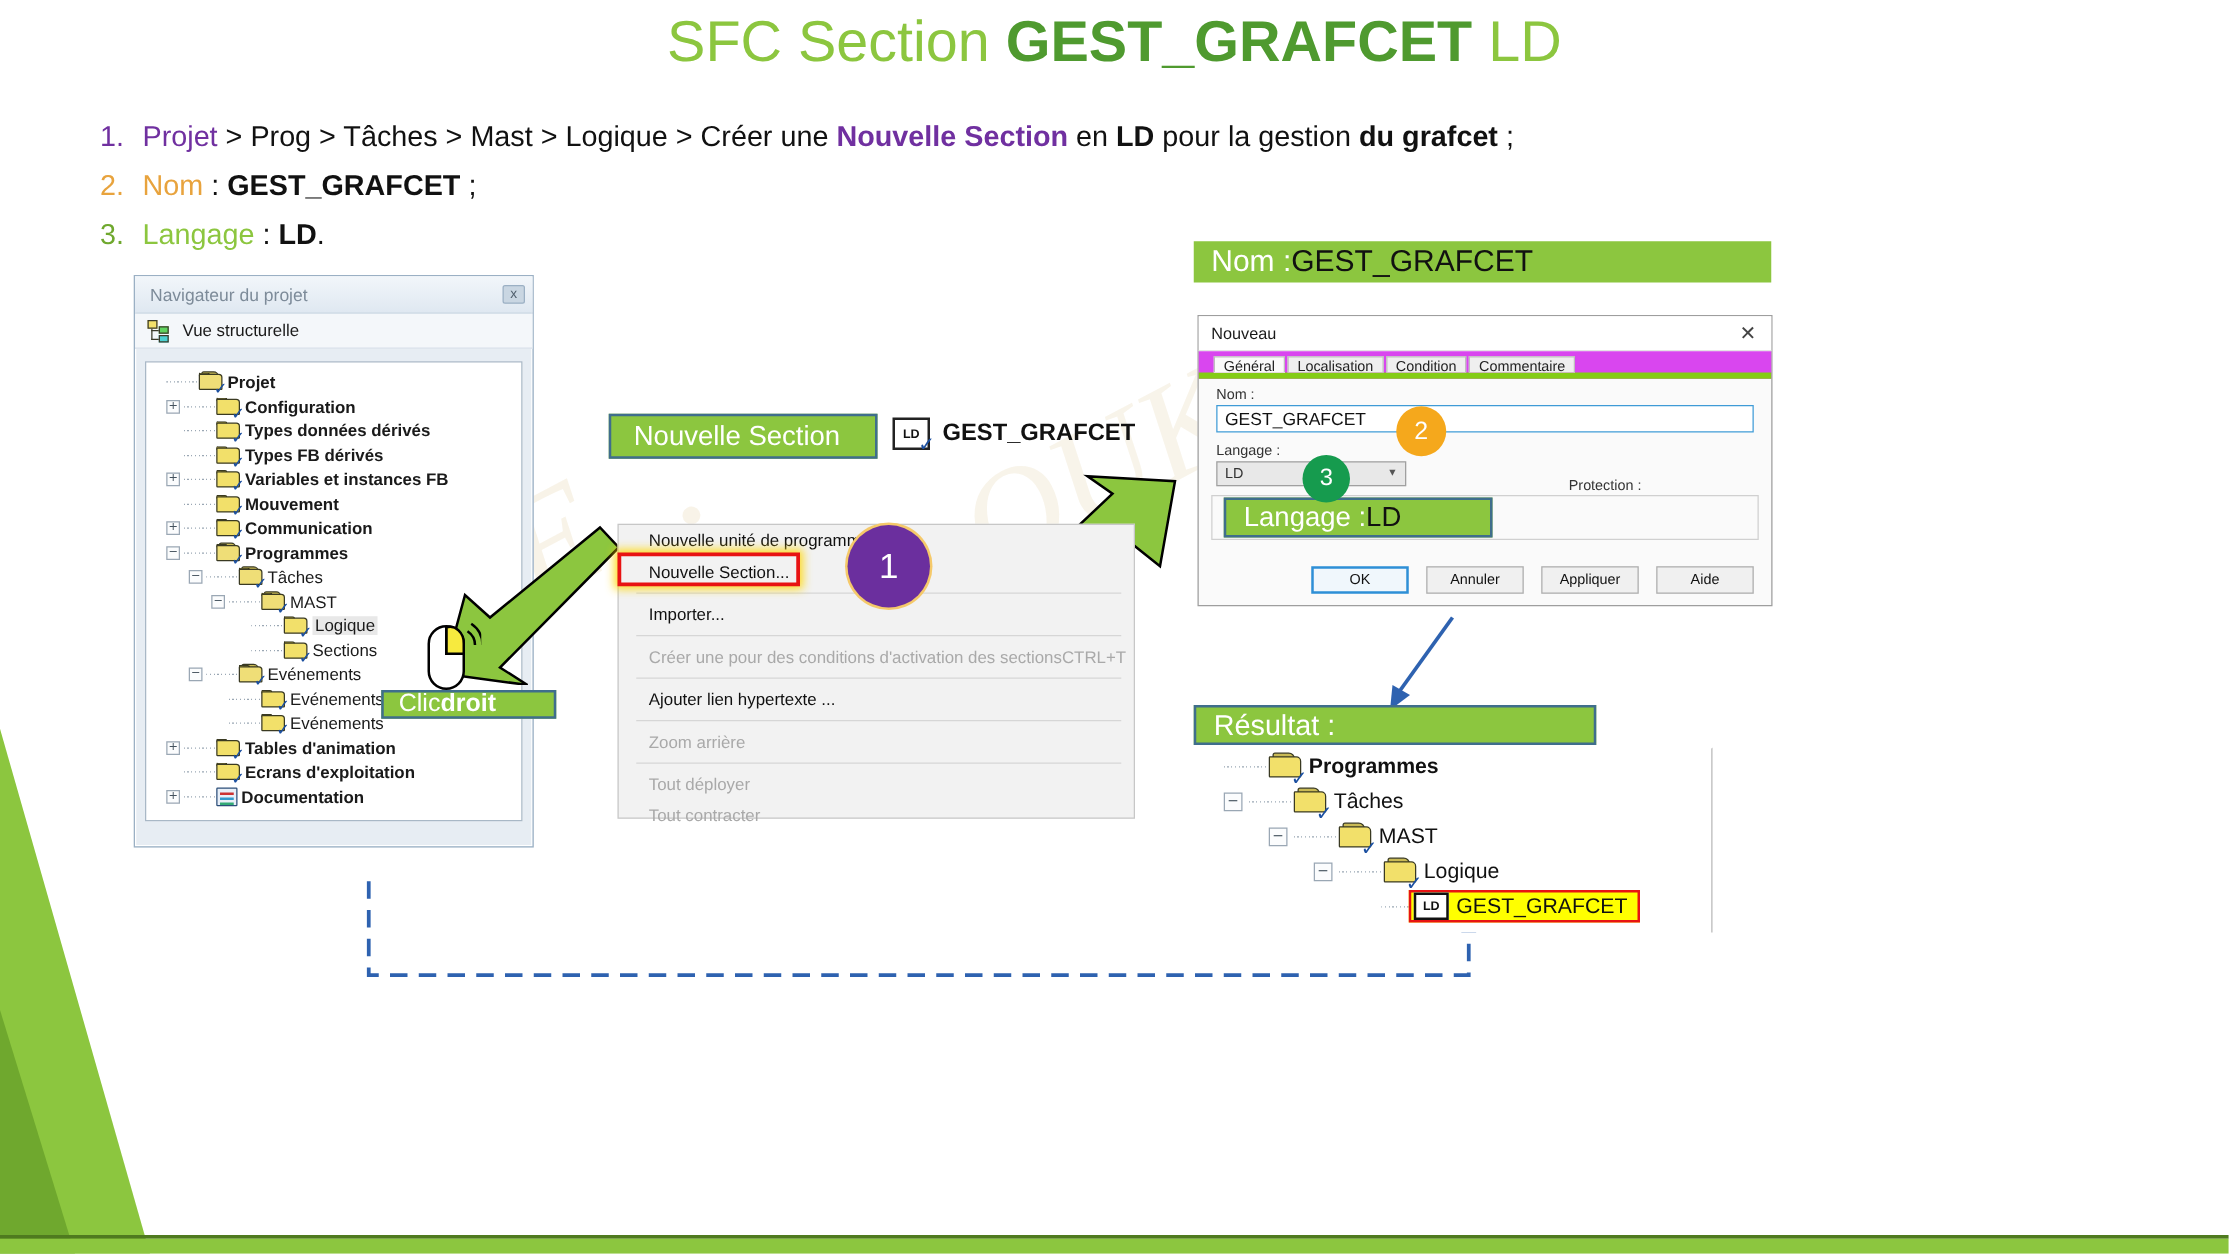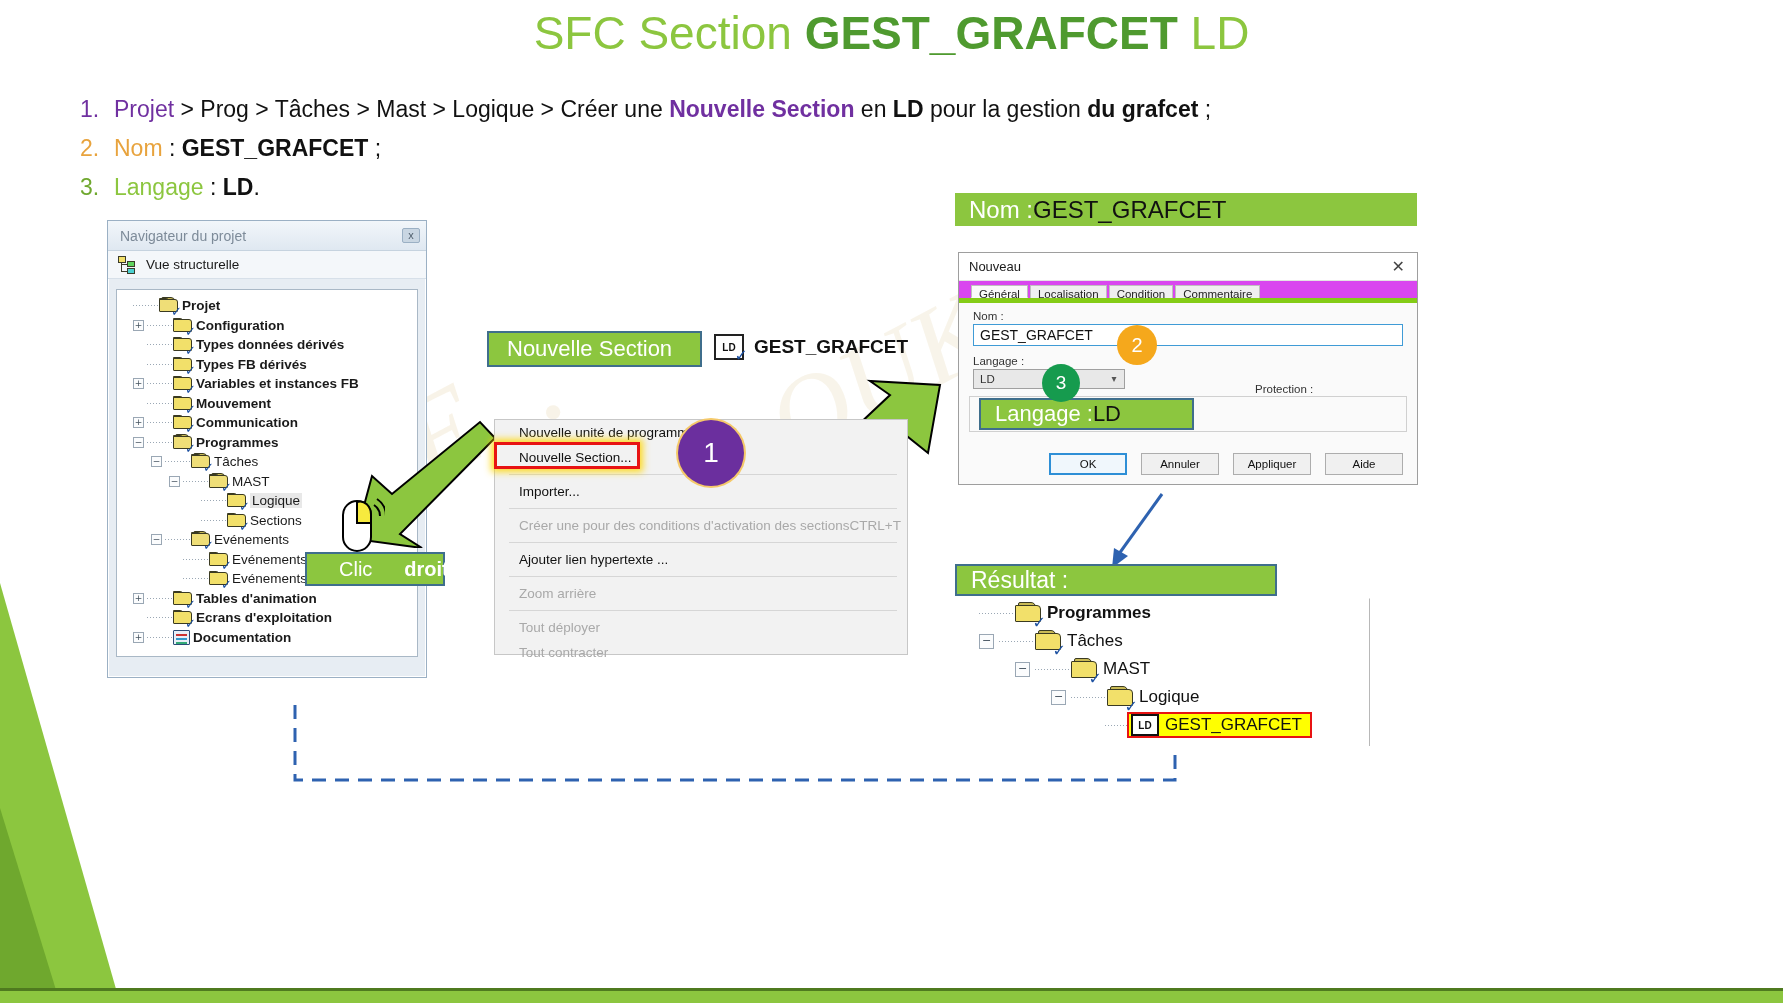--- a/index.html
+++ b/index.html
@@ -218,22 +218,22 @@
   .glabel {
     position:absolute; background:#8CC63F; border:2px solid #3F6E8C;
     color:#FFFFFF; display:flex; align-items:center; z-index:7;
   }
   .glabel.noborder { border:none; }
   .lbl-nouvelle-section {
     left:487px; top:331px; width:215px; height:36px;
     font-size:22px; padding-left:18px; color:#FFFFFF;
   }
   .lbl-clic-droit {
-    left:305px; top:552px; width:140px; height:34px;
-    font-size:20px; padding-left:32px;gap:32px;
+    left:305px; top:552px; width:140px; height:23px;
+    font-size:20px; padding-left:12px;
   }
   .lbl-nom {
     left:955px; top:193px; width:462px; height:33px;
     font-size:24px; padding-left:14px; border:none;
   }
   .lbl-langage {
     left:979px; top:398px; width:215px; height:32px;
     font-size:22px; padding-left:14px;
   }
   .lbl-resultat {

